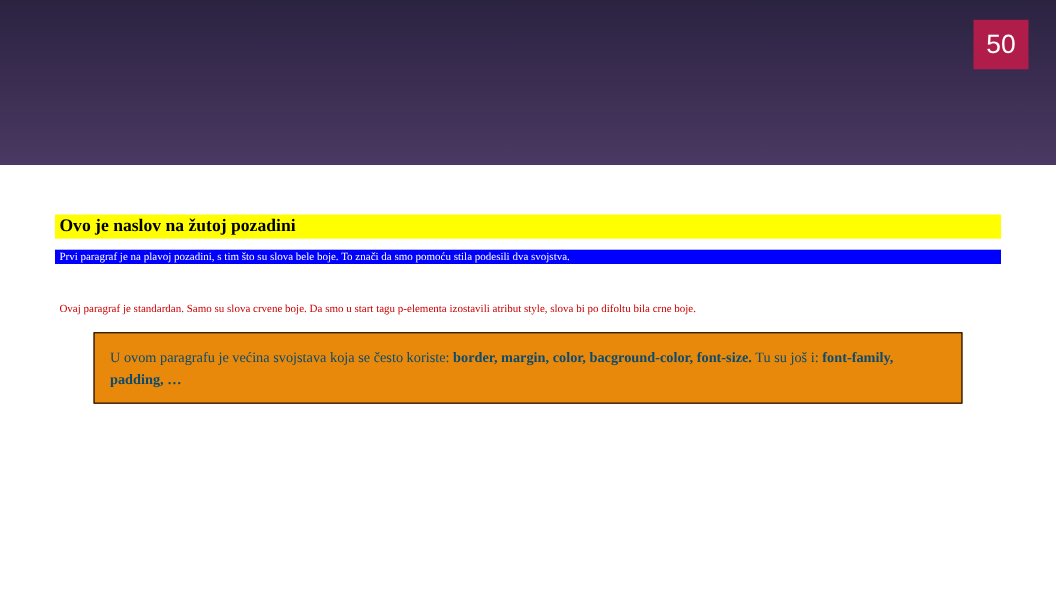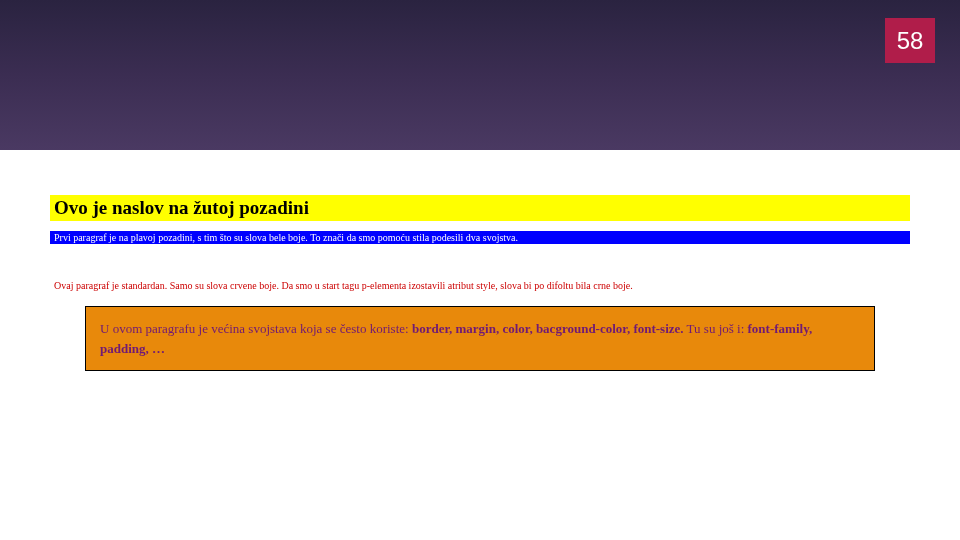--- a/index.html
+++ b/index.html
@@ -39,21 +39,21 @@
     font-size: 30px;
     font-weight: bold;
   }
   .content {
     padding: 45px 50px 0 50px;
   }
   .yellow-heading {
     background: #ffff00;
     color: #000000;
     font-family: Georgia, 'Times New Roman', serif;
-    font-size: 19px;
+    font-size: 16px;
     font-weight: bold;
     padding: 2px 4px;
     margin-bottom: 10px;
   }
   .blue-para {
     background: #0000ff;
     color: #ffffff;
     font-family: Georgia, 'Times New Roman', serif;
     font-size: 10px;
     padding: 1px 4px;
@@ -64,21 +64,21 @@
     color: #cc0000;
     font-family: Georgia, 'Times New Roman', serif;
     font-size: 10px;
     padding: 0 4px 0 4px;
     line-height: 1.3;
     margin-bottom: 14px;
     margin-top: 35px;
   }
   .orange-box {
     background: #e8890b;
-    color: #701a75;
+    color: #0c4a6e;
     border: 1.5px solid #000000;
     margin: 0 35px 18px 35px;
     padding: 12px 14px;
     font-family: Georgia, 'Times New Roman', serif;
     font-size: 13px;
     line-height: 1.5;
   }
   .orange-box b { font-weight: bold; }
   .plain-para {
     color: #000000;
@@ -88,21 +88,21 @@
   }
   .plain-para a {
     color: #0000ee;
     text-decoration: underline;
   }
 </style>
 </head>
 <body>
 
 <div class="header">
-  <div class="page-number">58</div>
+  <div class="page-number">50</div>
 </div>
 
 <div class="content">
 
   <div class="yellow-heading">Ovo je naslov na žutoj pozadini</div>
 
   <div class="blue-para">Prvi paragraf je na plavoj pozadini, s tim što su slova bele boje. To znači da smo pomoću stila podesili dva svojstva.</div>
 
   <div class="red-para">Ovaj paragraf je standardan. Samo su slova crvene boje. Da smo u start tagu p-elementa izostavili atribut style, slova bi po difoltu bila crne boje.</div>
 

